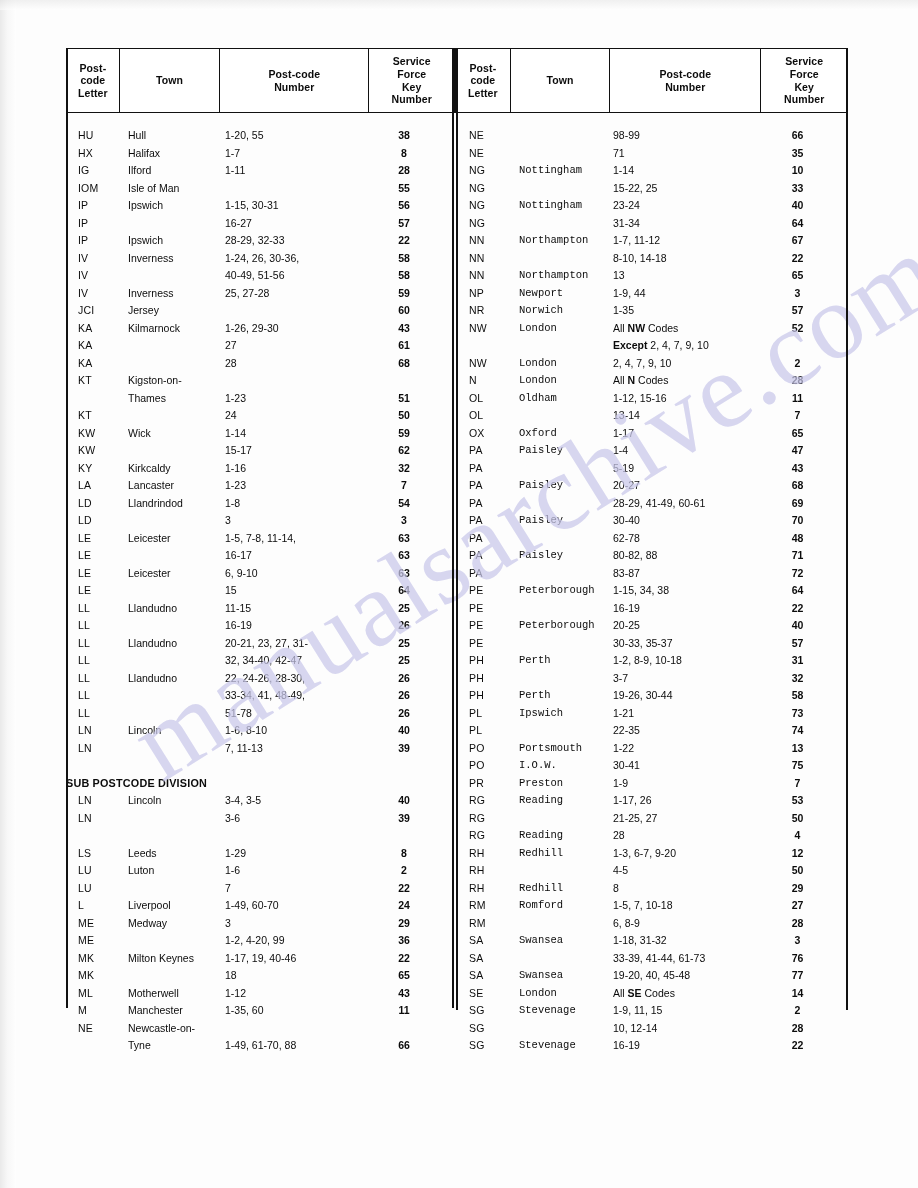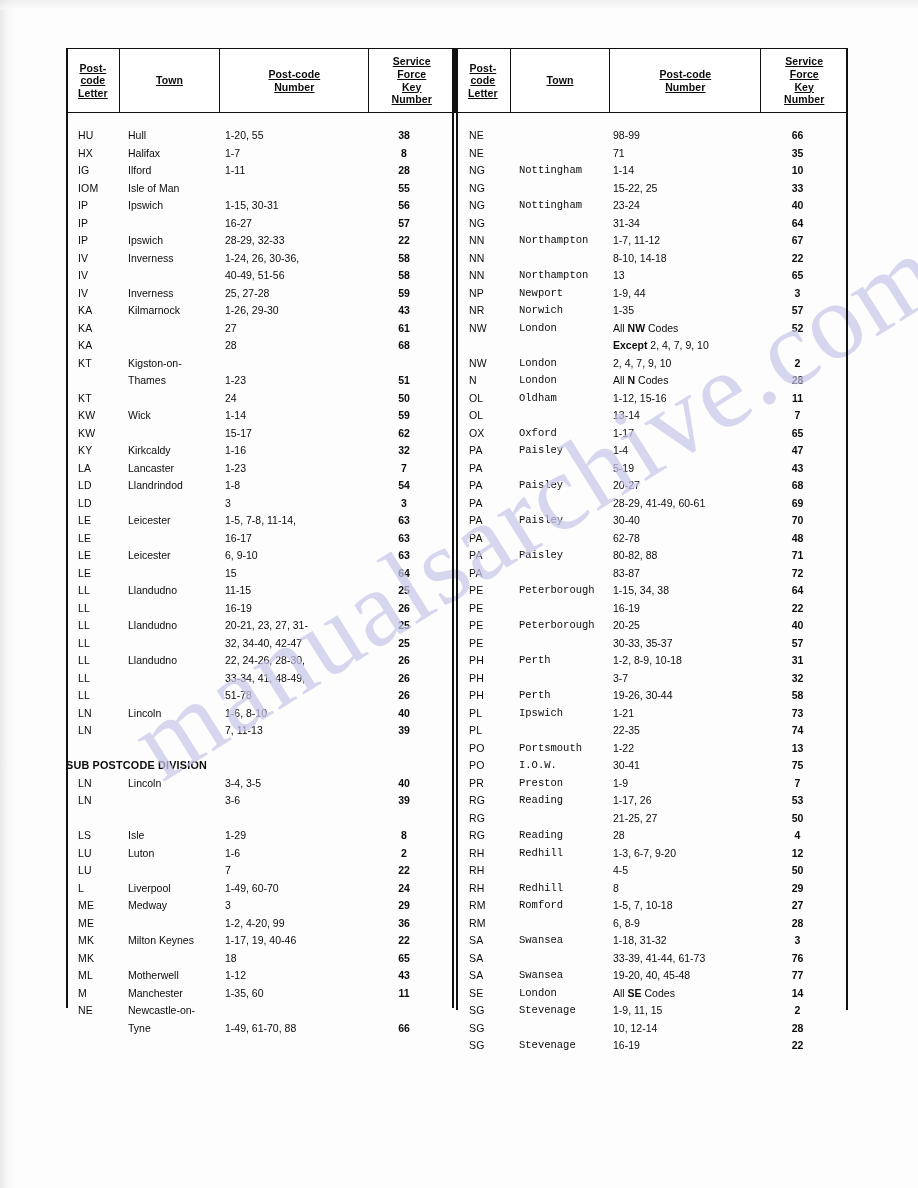--- a/index.html
+++ b/index.html
@@ -76,21 +76,20 @@
   .half.left  { width: 389px; }
   .half.right { width: 393px; }
 
   
   .thead {
     display: flex;
     border: 1.6px solid #111;
     height: 65px;
     box-sizing: border-box;
     background: #fff;
-    text-decoration: underline;
   }
   .thead .th {
     display: flex;
     align-items: center;
     justify-content: center;
     text-align: center;
     font-size: 10.5px;
     font-weight: bold;
     line-height: 12.6px;
     letter-spacing: .1px;
@@ -261,20 +260,26 @@
             <div class="cell num c-num">40-49, 51-56</div>
             <div class="cell key c-key">58</div>
           </div>
           <div class="trow">
             <div class="cell letter c-letter">IV</div>
             <div class="cell town c-town">Inverness</div>
             <div class="cell num c-num">25, 27-28</div>
             <div class="cell key c-key">59</div>
           </div>
           <div class="trow">
+            <div class="cell letter c-letter">JCI</div>
+            <div class="cell town c-town">Jersey</div>
+            <div class="cell num c-num"></div>
+            <div class="cell key c-key">60</div>
+          </div>
+          <div class="trow">
             <div class="cell letter c-letter">KA</div>
             <div class="cell town c-town">Kilmarnock</div>
             <div class="cell num c-num">1-26, 29-30</div>
             <div class="cell key c-key">43</div>
           </div>
           <div class="trow">
             <div class="cell letter c-letter">KA</div>
             <div class="cell town c-town"></div>
             <div class="cell num c-num">27</div>
             <div class="cell key c-key">61</div>
@@ -432,21 +437,21 @@
             <div class="cell key c-key">39</div>
           </div>
           <div class="trow">
             <div class="cell letter c-letter"></div>
             <div class="cell town c-town"></div>
             <div class="cell num c-num"></div>
             <div class="cell key c-key"></div>
           </div>
           <div class="trow">
             <div class="cell letter c-letter">LS</div>
-            <div class="cell town c-town">Isle</div>
+            <div class="cell town c-town">Leeds</div>
             <div class="cell num c-num">1-29</div>
             <div class="cell key c-key">8</div>
           </div>
           <div class="trow">
             <div class="cell letter c-letter">LU</div>
             <div class="cell town c-town">Luton</div>
             <div class="cell num c-num">1-6</div>
             <div class="cell key c-key">2</div>
           </div>
           <div class="trow">

